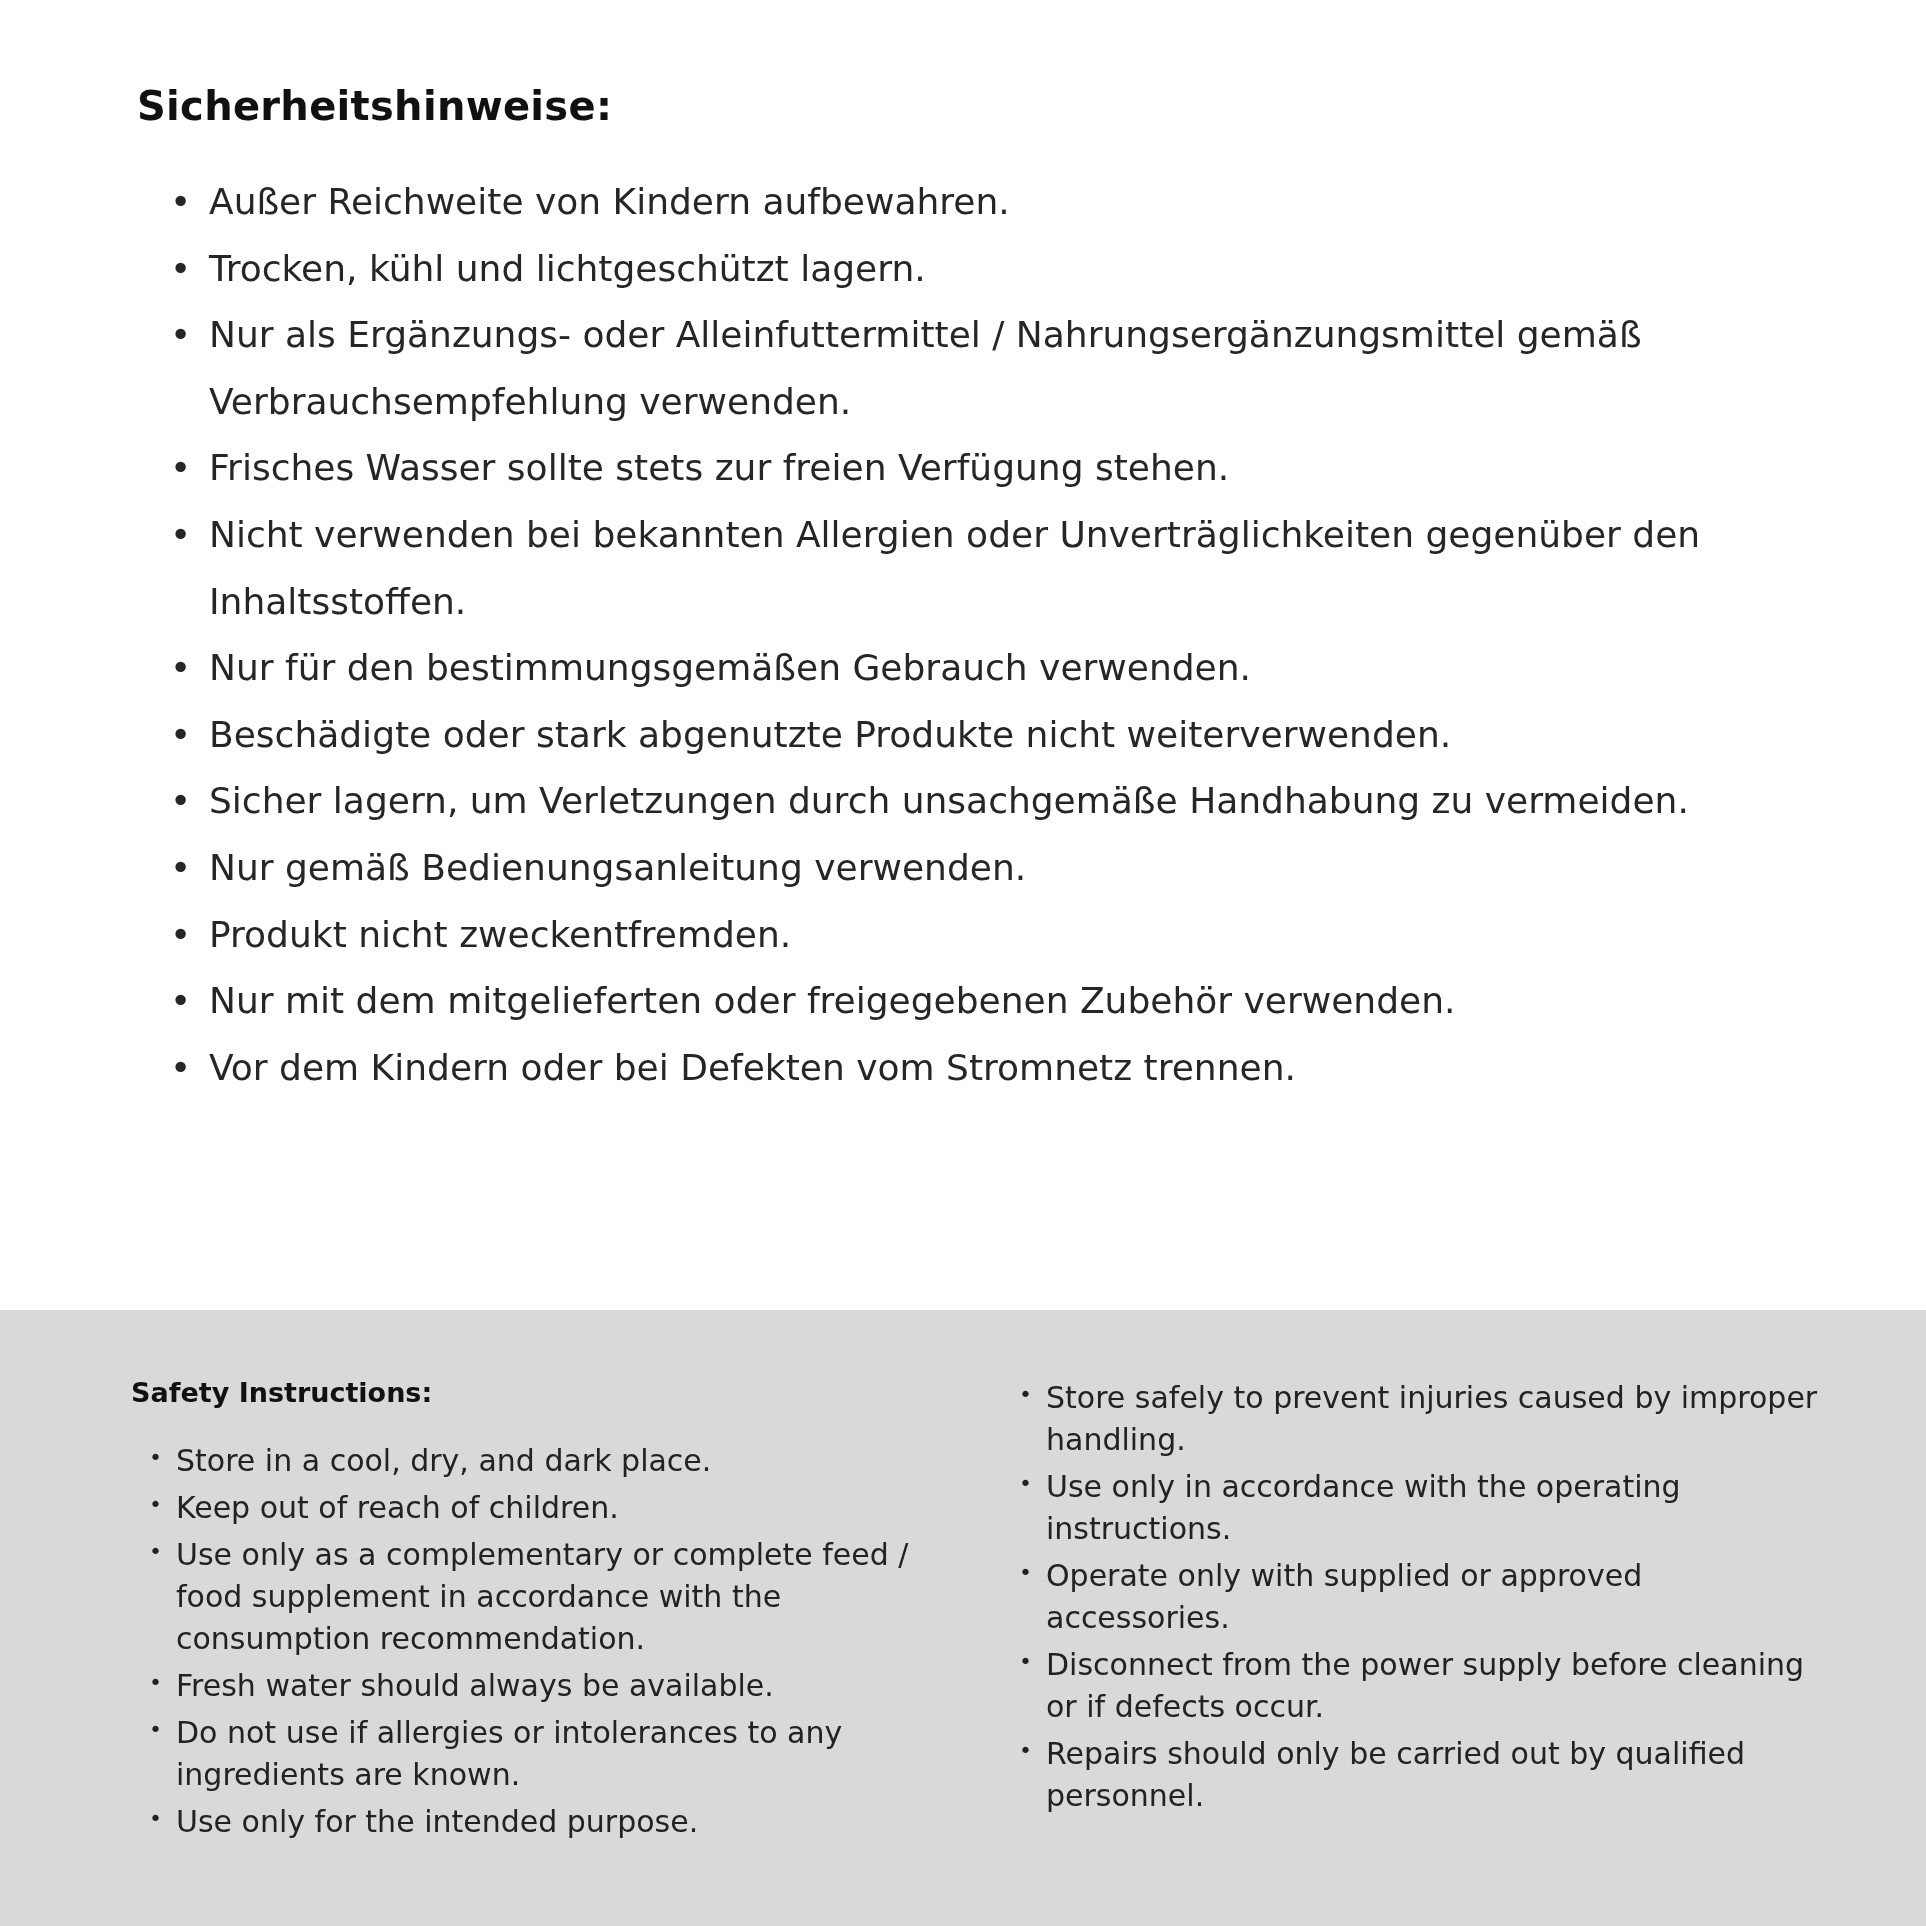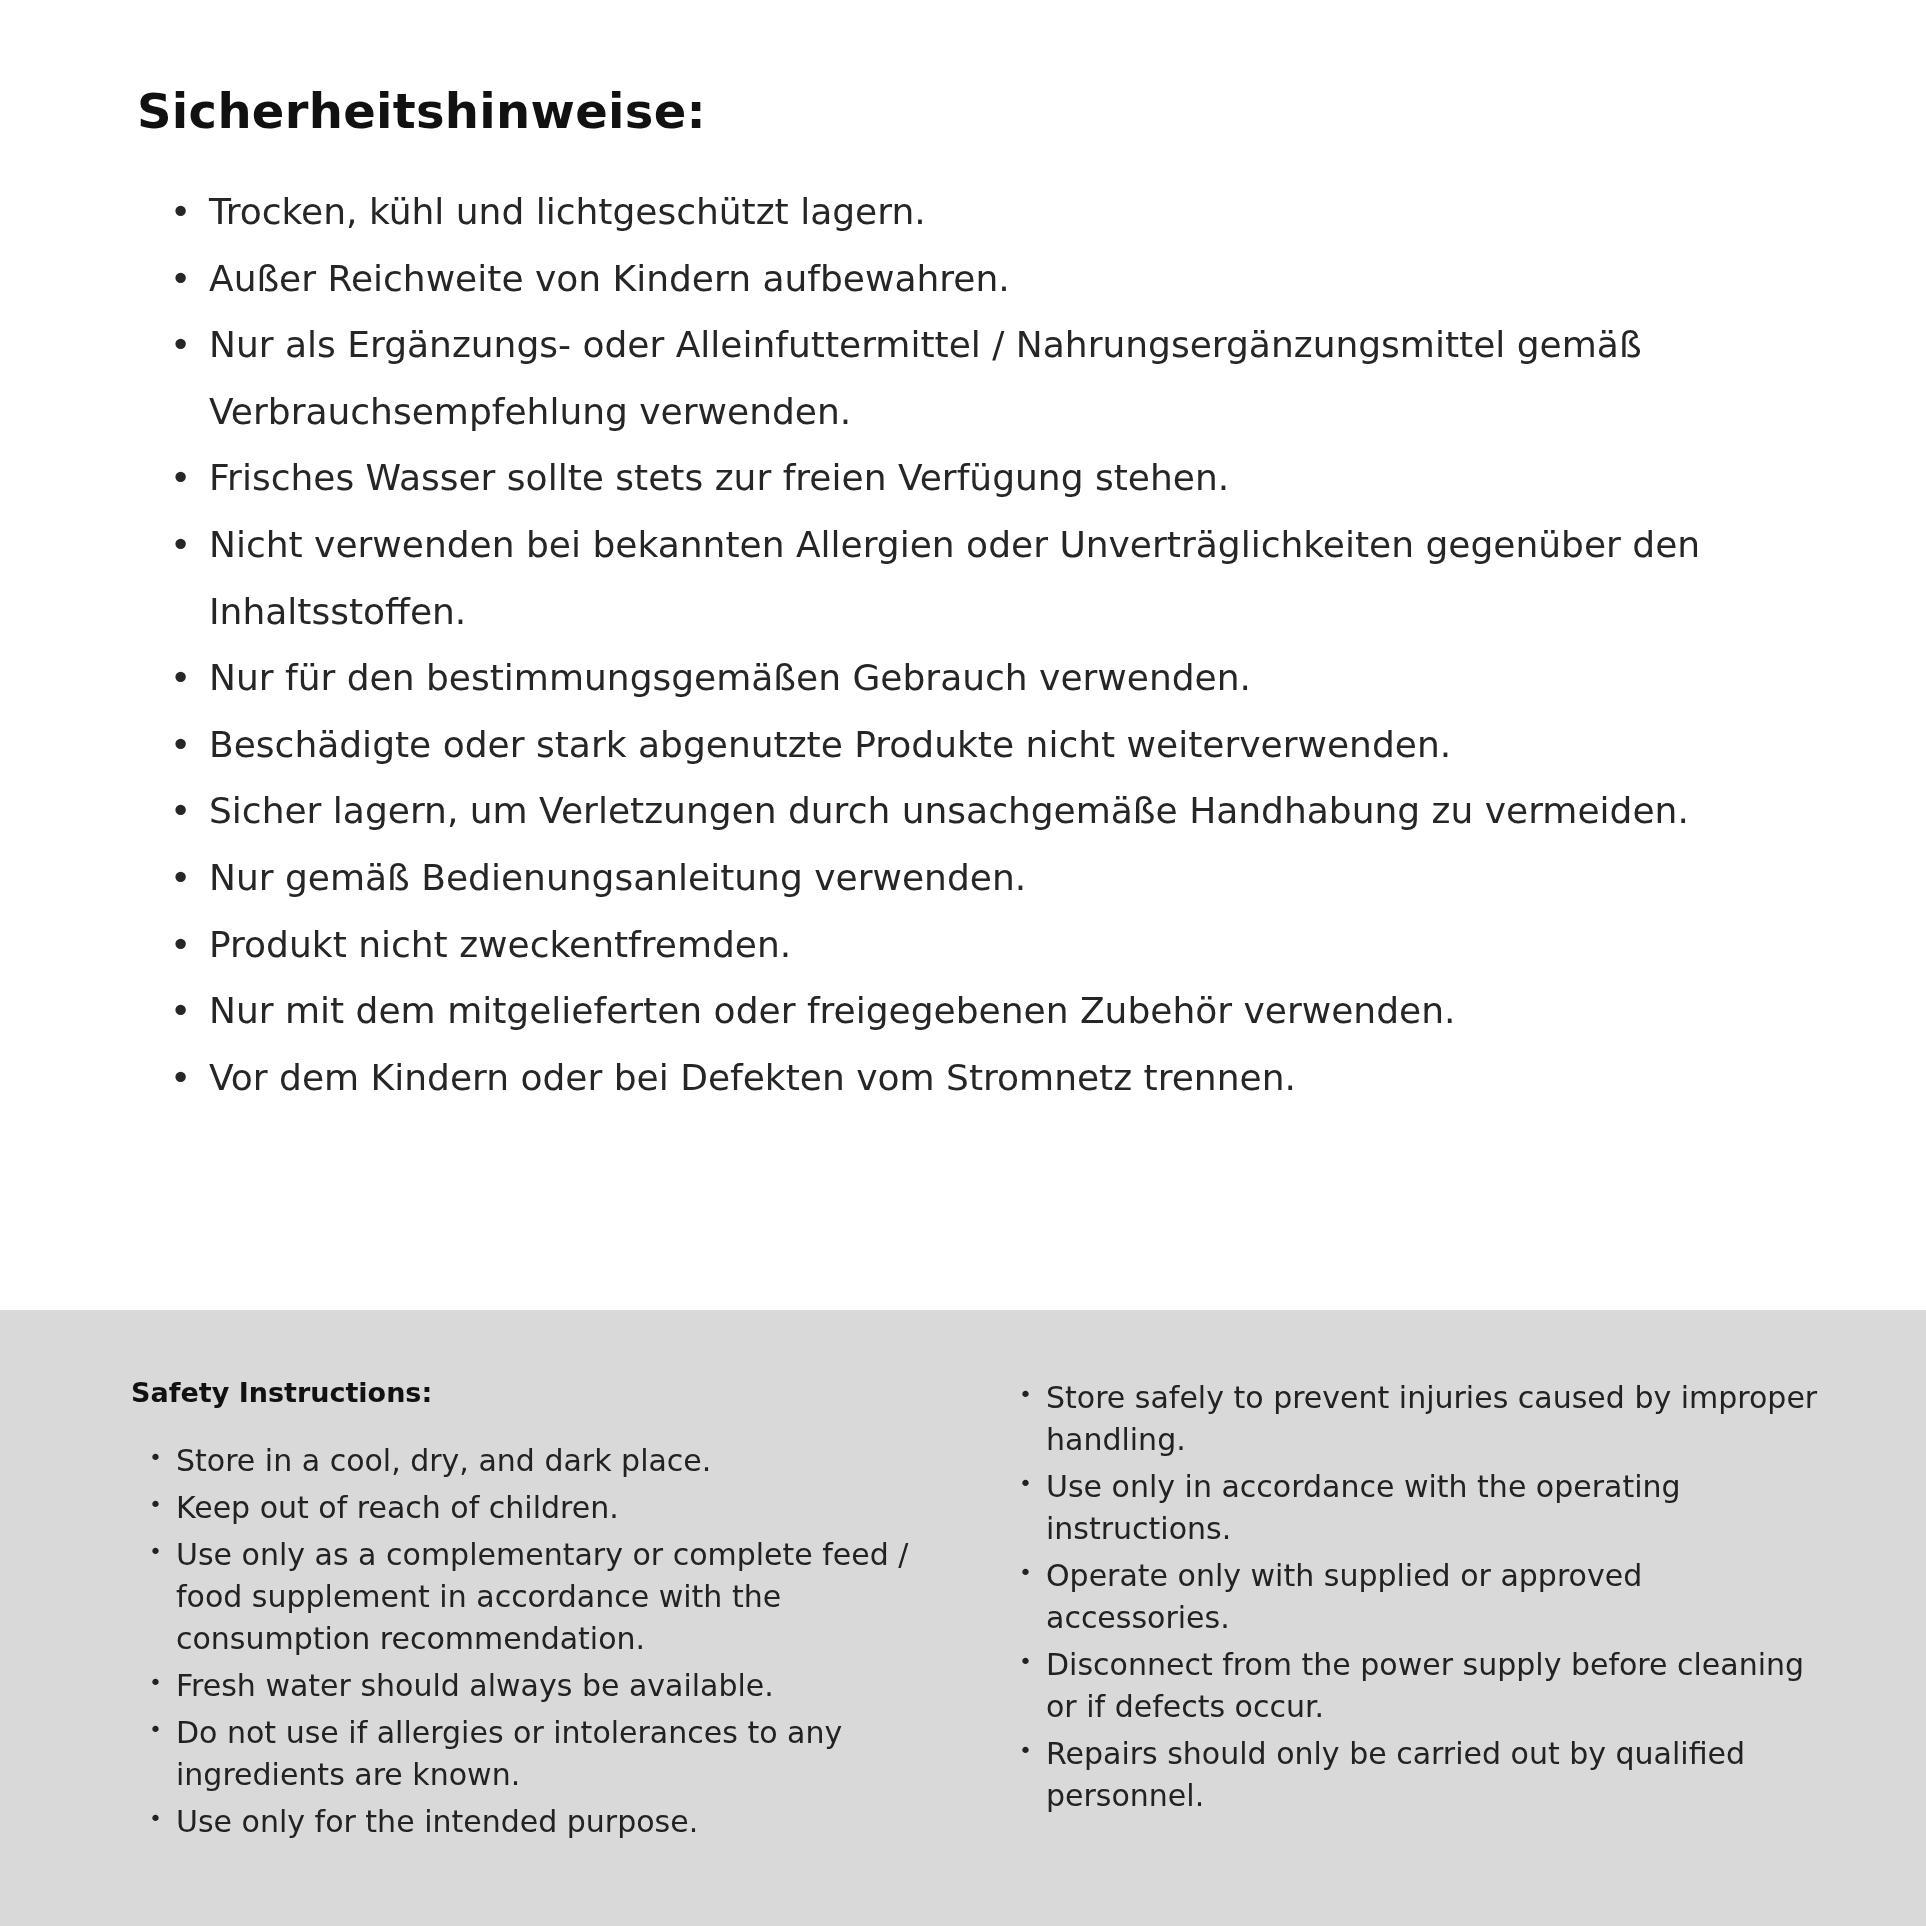--- a/index.html
+++ b/index.html
@@ -17,21 +17,21 @@
     overflow: hidden;
   }
 
   
   .de-section {
     background: #ffffff;
     flex: 1 1 auto;
     padding: 83px 103px 0 137px;
   }
   .de-heading {
-    font-size: 48px;
+    font-size: 40px;
     font-weight: 700;
     color: #111111;
     margin-bottom: 40px;
     letter-spacing: 0.3px;
   }
   .de-list {
     list-style: none;
     margin-left: 33px;
   }
   .de-item {
@@ -91,22 +91,22 @@
 </style>
 </head>
 <body>
 
 <div class="page">
 
   <section class="de-section">
     <h1 class="de-heading">Sicherheitshinweise:</h1>
     <ul class="de-list">
 
-    <li class="de-item">Trocken, kühl und lichtgeschützt lagern.</li>
-        <li class="de-item">Außer Reichweite von Kindern aufbewahren.</li>
+    <li class="de-item">Außer Reichweite von Kindern aufbewahren.</li>
+        <li class="de-item">Trocken, kühl und lichtgeschützt lagern.</li>
         <li class="de-item">Nur als Ergänzungs- oder Alleinfuttermittel / Nahrungsergänzungsmittel gemäß Verbrauchsempfehlung verwenden.</li>
         <li class="de-item">Frisches Wasser sollte stets zur freien Verfügung stehen.</li>
         <li class="de-item">Nicht verwenden bei bekannten Allergien oder Unverträglichkeiten gegenüber den Inhaltsstoffen.</li>
         <li class="de-item">Nur für den bestimmungsgemäßen Gebrauch verwenden.</li>
         <li class="de-item">Beschädigte oder stark abgenutzte Produkte nicht weiterverwenden.</li>
         <li class="de-item">Sicher lagern, um Verletzungen durch unsachgemäße Handhabung zu vermeiden.</li>
         <li class="de-item">Nur gemäß Bedienungsanleitung verwenden.</li>
         <li class="de-item">Produkt nicht zweckentfremden.</li>
         <li class="de-item">Nur mit dem mitgelieferten oder freigegebenen Zubehör verwenden.</li>
         <li class="de-item">Vor dem Kindern oder bei Defekten vom Stromnetz trennen.</li>

